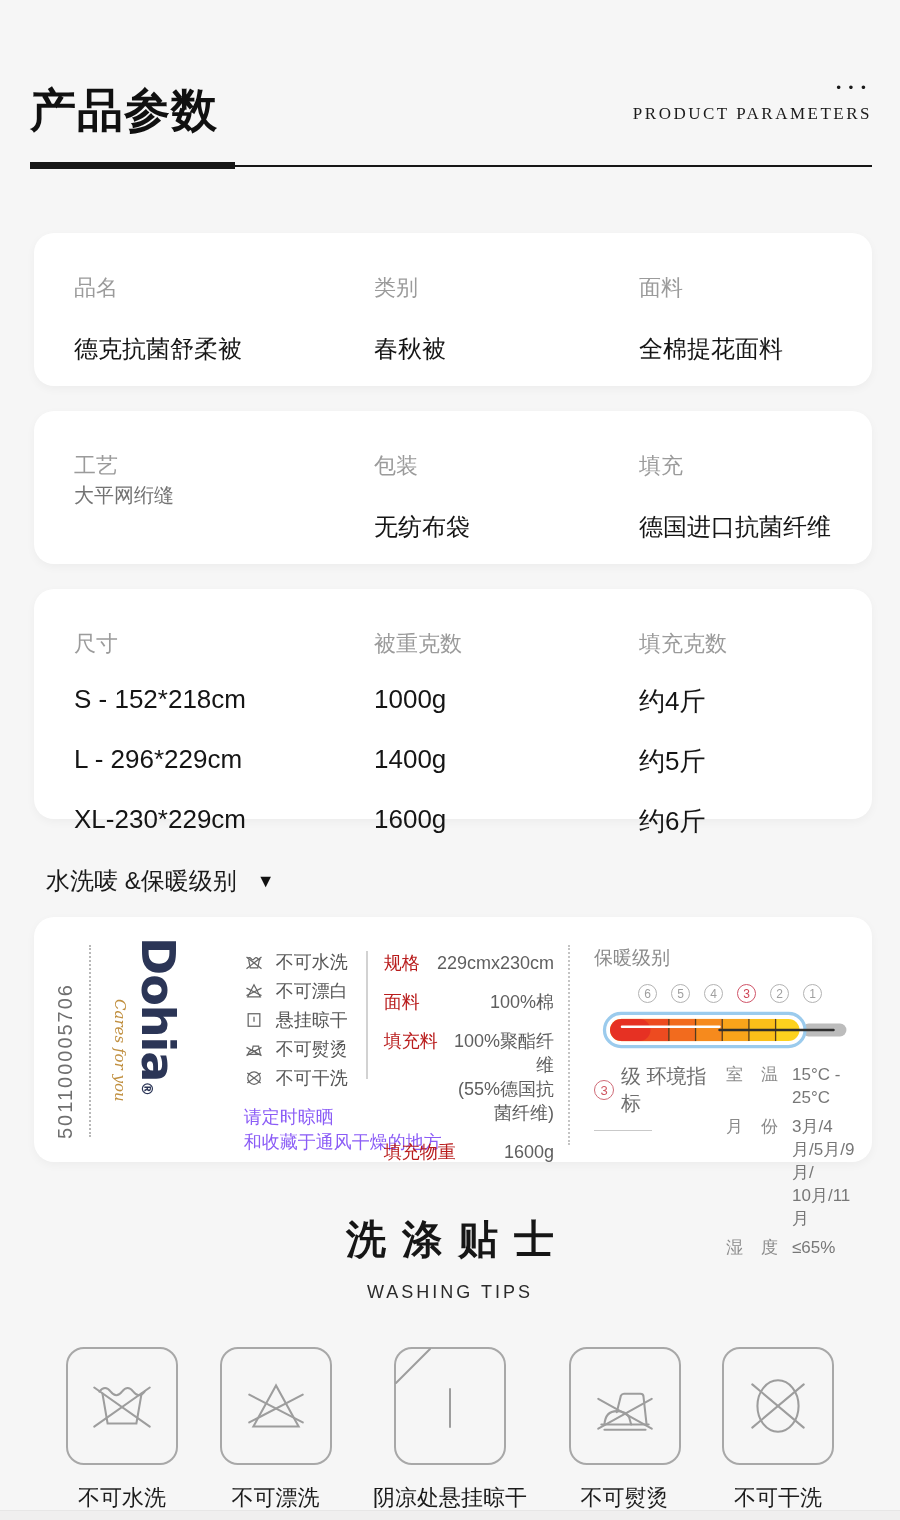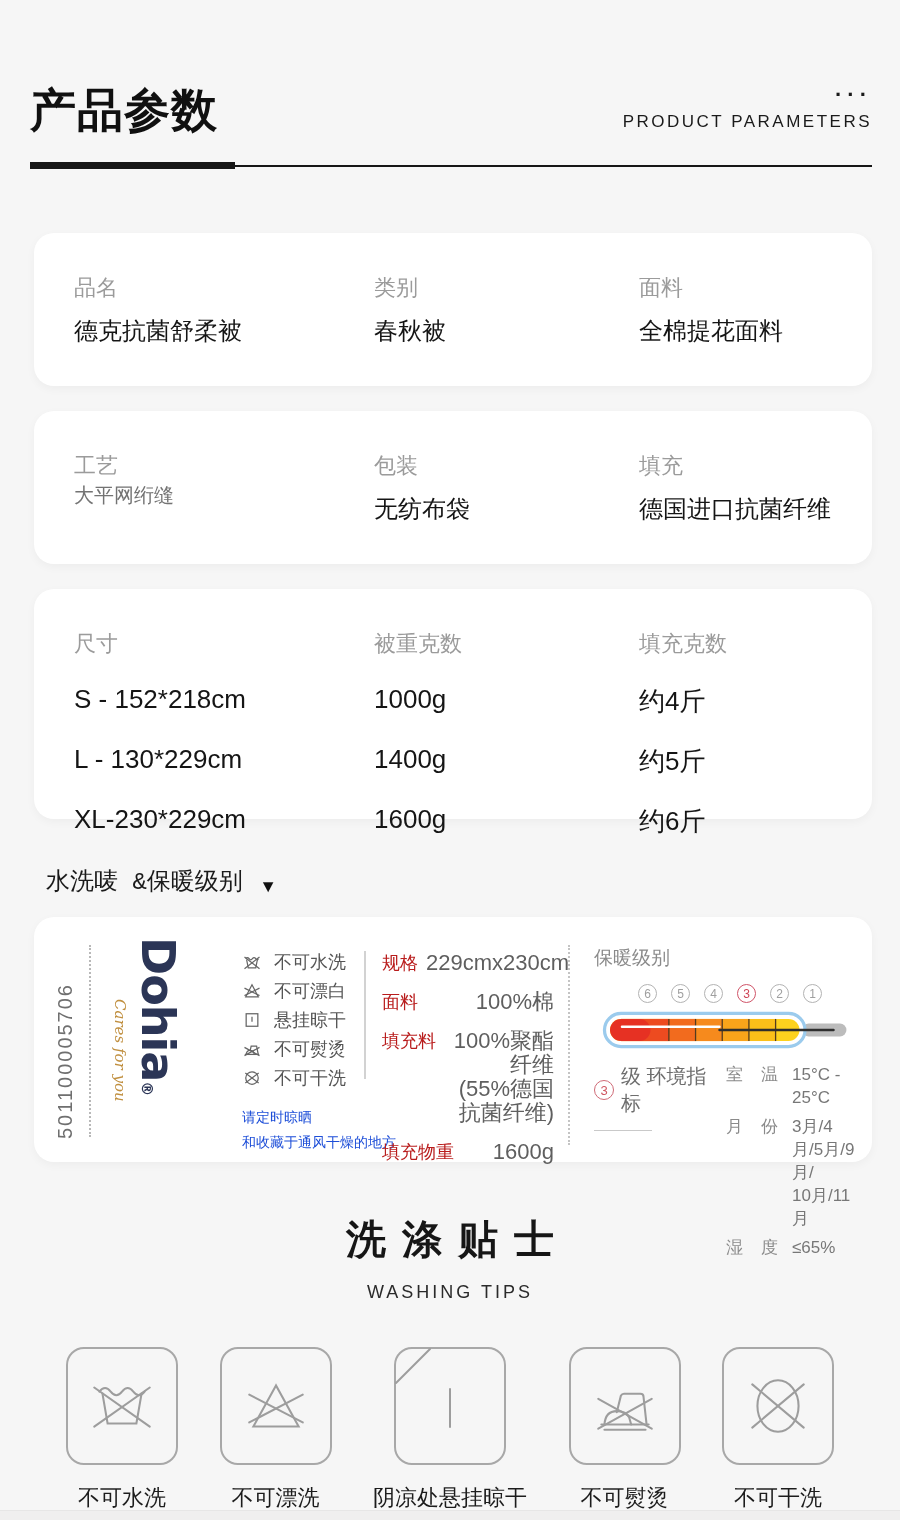--- a/index.html
+++ b/index.html
@@ -1,65 +1,65 @@
 <!DOCTYPE html>
 <html><head>
 <meta charset="utf-8">
 <style>
   * { box-sizing: border-box; }
   body { margin:0; width:900px; height:1520px; background:#f6f6f6; position:relative; overflow:hidden;
          font-family:"Liberation Sans","DejaVu Sans",sans-serif; color:#111; }
   
   .header { padding:80px 28px 0 30px; }
-  .header-row { display:flex; justify-content:space-between; align-items:center; }
+  .header-row { display:flex; justify-content:space-between; align-items:flex-start;font-family:Liberation Serif, serif; }
   .page-title { font-size:46px; font-weight:900; letter-spacing:1px; color:#101010; }
   .header-right { text-align:right; padding-bottom:2px; }
   .header-dots { font-size:22px; font-weight:700; letter-spacing:5px; color:#1a1a1a; line-height:14px; }
   .header-sub { font-size:17px; letter-spacing:2.5px; color:#1a1a1a; margin-top:10px; }
   .header-divider { position:relative; margin-top:20px; height:7px; }
   .header-divider .thin { position:absolute; top:2.5px; left:0; right:0; height:2px; background:#161616; }
   .header-divider .thick { position:absolute; top:0; left:0; width:205px; height:7px; background:#161616; }
   
   .card { background:#fff; border-radius:20px; margin:0 28px 0 34px; box-shadow:0 3px 10px rgba(0,0,0,0.04); }
   .info-card { height:153px; padding:40px 40px 0; }
   .card-first { margin-top:64px; }
   .card-gap { margin-top:25px; }
   .grid3 { display:grid; grid-template-columns:300px 265px 1fr; }
   .field-label { font-size:22px; color:#9b9b9b; }
-  .field-value { font-size:24px; color:#151515; margin-top:14px; line-height:28px; }
+  .field-value { font-size:24px; color:#151515; margin-top:32px; line-height:28px; }
   .field-value2 { font-size:20px; color:#737373; line-height:28px; }
   .size-card { height:230px; padding:40px 40px 0; }
   .size-head { font-size:22px; color:#9b9b9b; }
   .size-cell { font-size:26px; color:#151515; margin-top:25px; }
   
-  .toggle-row { margin:46px 0 0 46px; font-size:24px; color:#1a1a1a; display:flex; align-items:flex-end;font-family:Liberation Mono, monospace; }
+  .toggle-row { margin:46px 0 0 46px; font-size:24px; color:#1a1a1a; display:flex; align-items:center; }
   .toggle-arrow { margin-left:20px; font-size:18px; color:#111; }
   
   .label-card { margin-top:20px; height:245px; padding:28px 16px 0 20px; display:flex; }
   .serial { writing-mode:vertical-rl; transform:rotate(180deg); font-size:20px; color:#6f6f6f;
             letter-spacing:2px; height:192px; margin-top:2px; }
   .dot-sep { border-left:2px dotted #b8b8b8; height:192px; margin-left:12px; }
   .brand-block { width:132px; position:relative; height:200px; }
   .brand-text { position:absolute; left:40px; top:-8px; writing-mode:vertical-rl; text-orientation:sideways;
                 font-size:46px; font-weight:800; color:#2b3556; letter-spacing:-1px;
                 font-family:"DejaVu Sans",sans-serif; }
   .brand-reg { font-size:15px; letter-spacing:0; }
   .brand-script { position:absolute; left:20px; top:54px; writing-mode:vertical-rl; text-orientation:sideways;
                   font-family:"DejaVu Serif",serif; font-style:italic; font-size:15px; color:#c08f3f; }
   .care-block { width:122px; margin-left:22px; padding-top:2px; }
   .care-item { display:flex; align-items:center; height:29px; }
   .care-icon { width:20px; height:20px; margin-right:12px; flex-shrink:0; }
   .care-icon svg { display:block; }
   .care-text { font-size:18px; color:#555; white-space:nowrap; }
-  .care-note { margin-top:13px; font-size:14px; color:#1d4ed8; line-height:25px; white-space:nowrap; }
+  .care-note { margin-top:13px; font-size:18px; color:#8b5cf6; line-height:25px; white-space:nowrap; }
   .v-sep { border-left:2px solid #d2d2d2; height:128px; margin-top:6px; }
   .spec-block { width:188px; padding:6px 0 0 16px; }
   .spec-row { display:flex; justify-content:space-between; margin-bottom:15px; }
   .spec-label { font-size:18px; color:#b91c1c; white-space:nowrap; margin-right:8px; }
-  .spec-val { font-size:22px; color:#5f5f5f; text-align:right; line-height:24px; }
+  .spec-val { font-size:18px; color:#5f5f5f; text-align:right; line-height:24px; }
   .dot-sep2 { border-left:2px dotted #c4c4c4; height:200px; margin-left:14px; }
   .warmth-block { flex:1; padding-left:24px; }
   .warmth-title { font-size:19px; color:#8a8a8a; }
   .scale-row { display:flex; margin:13px 0 4px 44px; gap:14px; }
   .scale-num { width:19px; height:19px; border:1.5px solid #b3b3b3; border-radius:50%; color:#9f9f9f;
                font-size:12px; display:flex; align-items:center; justify-content:center; }
   .scale-num.active { border-color:#d05468; color:#cf4557; }
   .thermo { width:262px; height:46px; display:block; }
   .level-env { display:flex; margin-top:10px; }
   .level-left { width:132px; flex-shrink:0; }
@@ -132,21 +132,21 @@
   </div>
 </div>
 
 <div class="card size-card card-gap grid3">
   <div class="size-head">尺寸</div>
   <div class="size-head">被重克数</div>
   <div class="size-head">填充克数</div>
   <div class="size-cell">S - 152*218cm</div>
   <div class="size-cell">1000g</div>
   <div class="size-cell">约4斤</div>
-  <div class="size-cell">L - 130*229cm</div>
+  <div class="size-cell">L - 296*229cm</div>
   <div class="size-cell">1400g</div>
   <div class="size-cell">约5斤</div>
   <div class="size-cell">XL-230*229cm</div>
   <div class="size-cell">1600g</div>
   <div class="size-cell">约6斤</div>
 </div>
 
 <div class="toggle-row">
   <span>水洗唛 &amp;保暖级别</span>
   <span class="toggle-arrow">▼</span>

